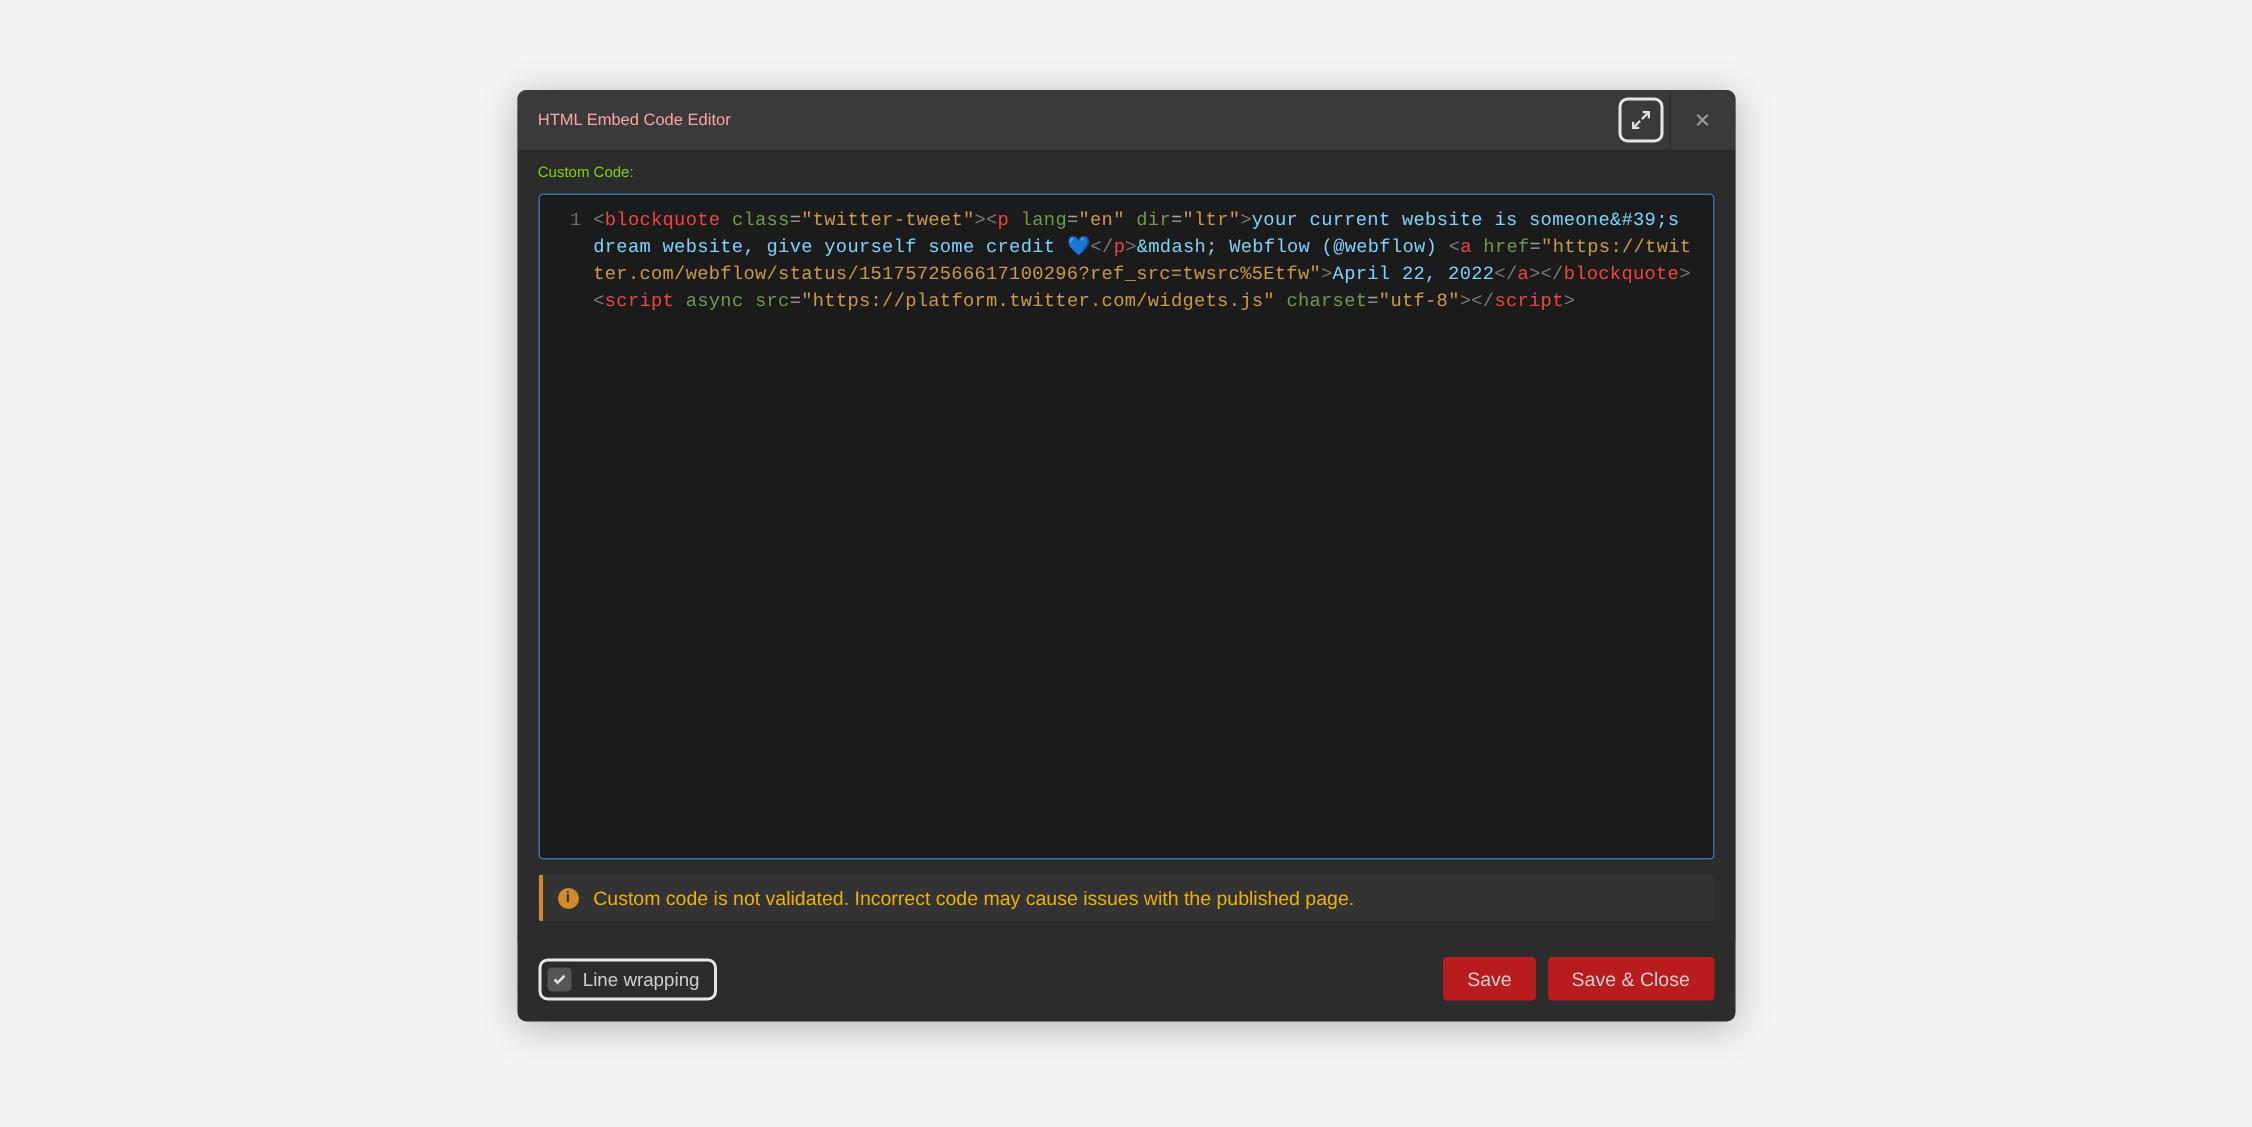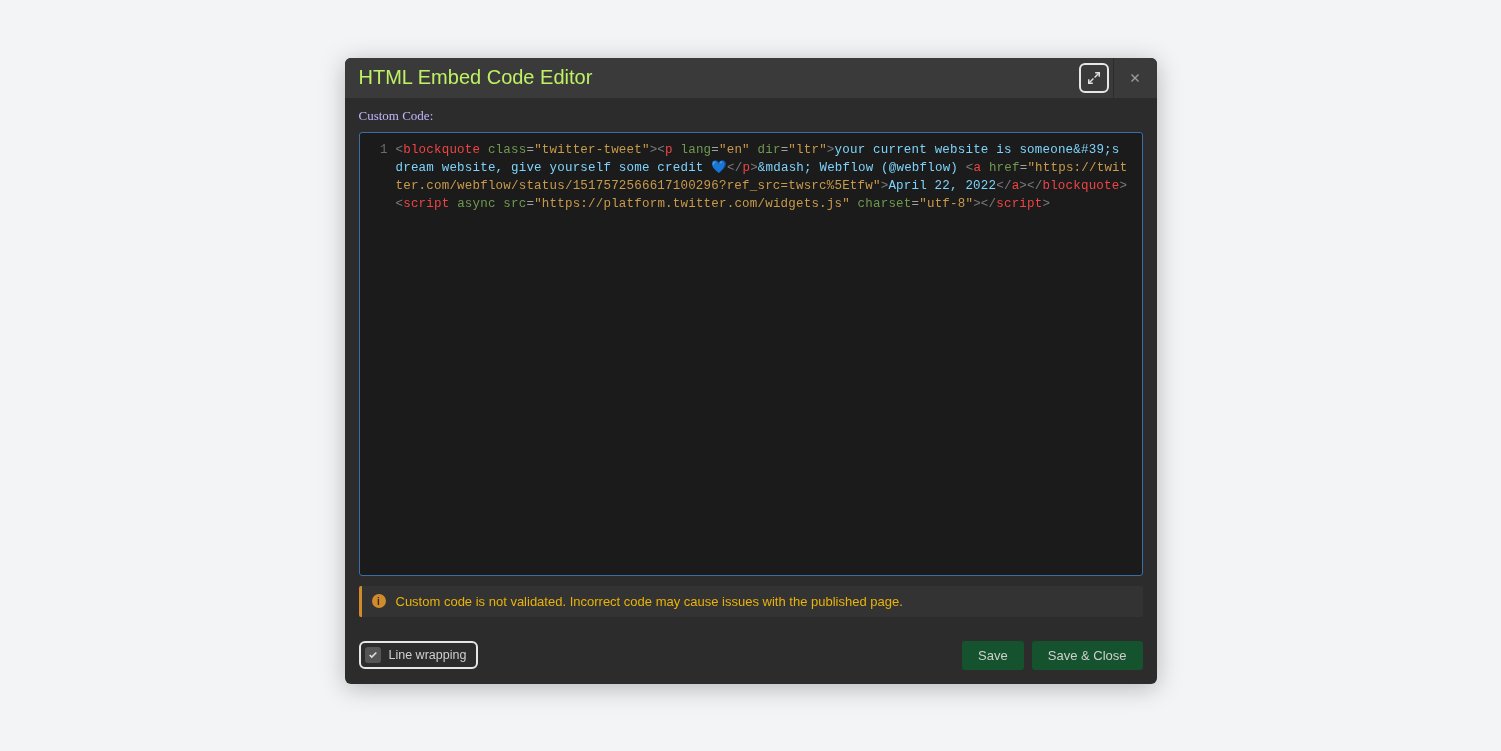--- a/index.html
+++ b/index.html
@@ -23,22 +23,22 @@
   }
   .modal-header {
     display: flex;
     align-items: center;
     background: #3a3a3a;
     height: 40px;
     padding: 0 0 0 14px;
   }
   .modal-title {
     flex: 1;
-    color: #bef264;
-    font-size: 20px;
+    color: #fca5a5;
+    font-size: 11px;
     font-weight: 400;
   }
   .expand-btn {
     width: 30px;
     height: 30px;
     border: 2px solid #e6e6e6;
     border-radius: 6px;
     background: transparent;
     display: flex;
     align-items: center;
@@ -57,24 +57,23 @@
     color: #9a9a9a;
     cursor: pointer;
   }
   .close-btn svg { width: 14px; height: 14px; }
 
   .modal-body {
     padding: 10px 14px 14px 14px;
     background: #2c2c2c;
   }
   .body-label {
-    color: #c4b5fd;
-    font-size: 13px;
+    color: #84cc16;
+    font-size: 10px;
     margin-bottom: 8px;
-    font-family: Liberation Serif, serif;
   }
 
   .code-editor {
     border: 1px solid #3b6ea5;
     background: #1b1b1b;
     border-radius: 3px;
     height: 444px;
     display: flex;
     font-family: "SFMono-Regular", Consolas, "Courier New", monospace;
     font-size: 12.5px;
@@ -155,21 +154,21 @@
     color: #ddd;
     font-size: 10px;
   }
   .checkbox-label {
     color: #cfcfcf;
     font-size: 12.5px;
   }
   .footer-spacer { flex: 1; }
   .btn {
     border: none;
-    background: #14532d;
+    background: #b91c1c;
     color: #cfcfcf;
     font-size: 13px;
     padding: 7px 16px;
     border-radius: 3px;
     cursor: pointer;
   }
   .btn + .btn { margin-left: 8px; }
 </style>
 </head>
 <body>

